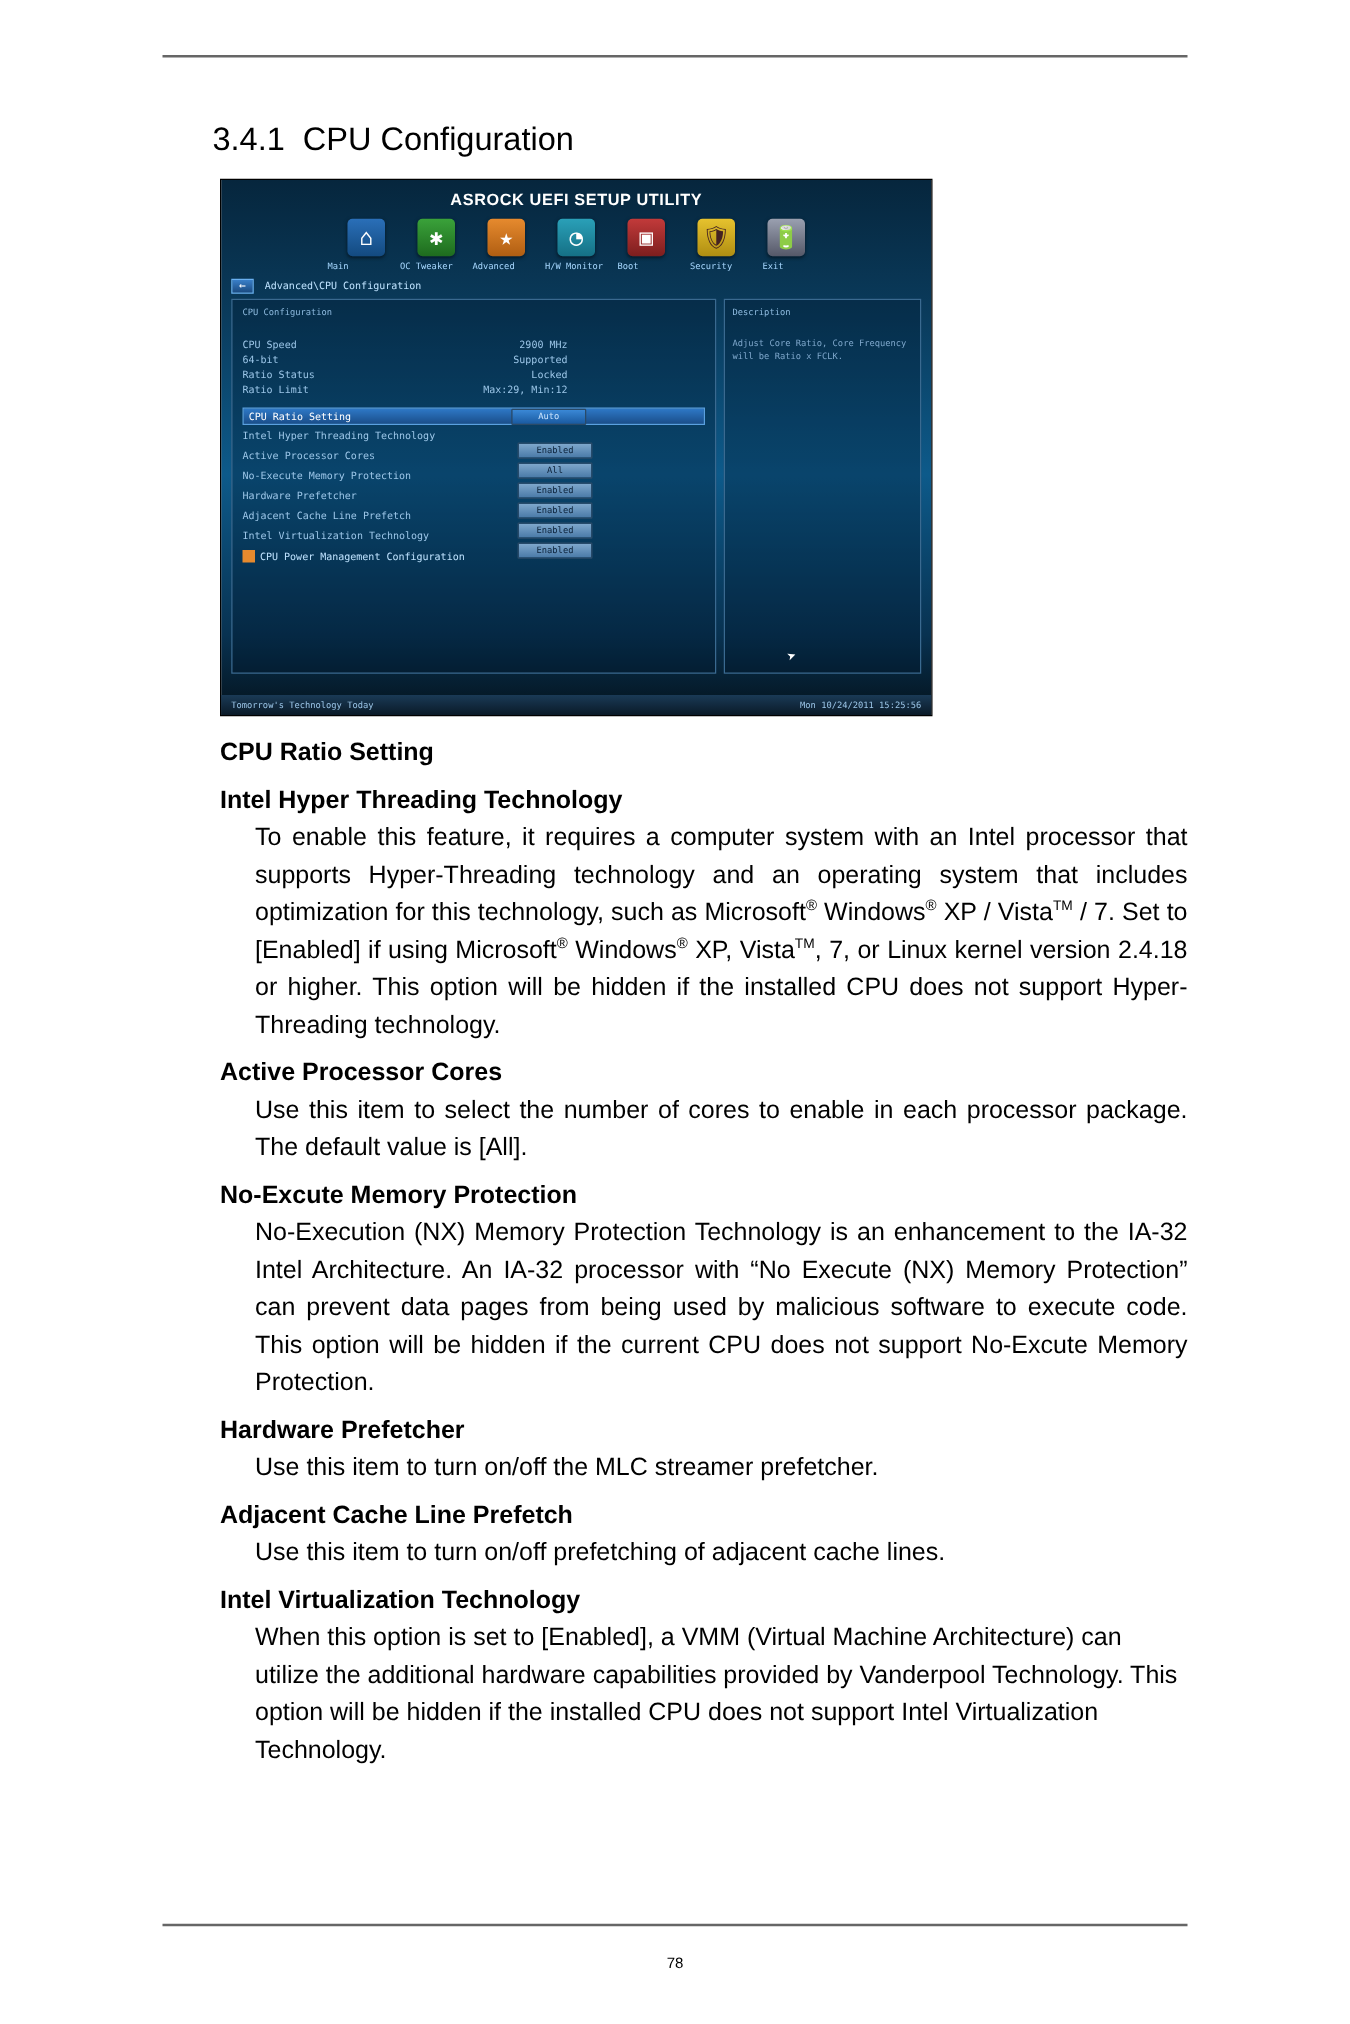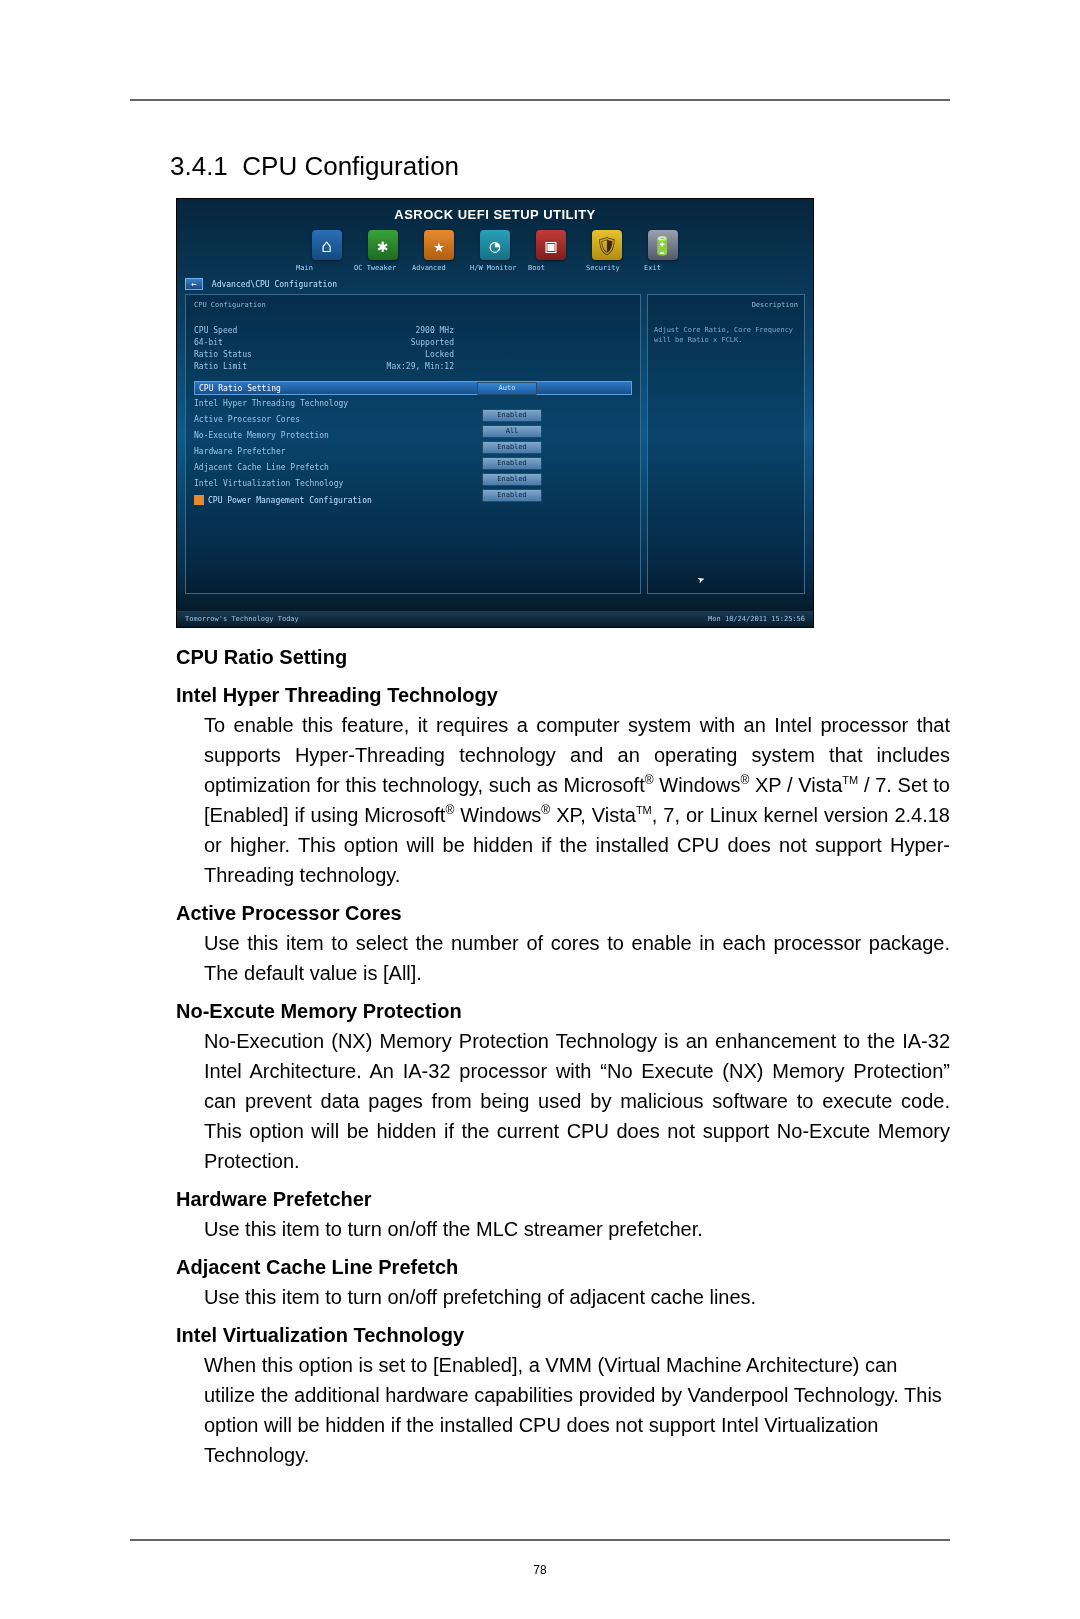--- a/index.html
+++ b/index.html
@@ -5,34 +5,34 @@
   * { box-sizing: border-box; margin: 0; padding: 0; }
   body {
     width: 1080px;
     height: 1619px;
     background: #fff;
     font-family: Arial, Helvetica, sans-serif;
     color: #000;
     position: relative;
   }
   .page {
-    padding: 99px 130px 0 130px;
+    padding: 44px 130px 0 130px;
   }
   .rule {
     border-top: 2px solid #666;
     margin-bottom: 50px;
   }
   .section-title {
     font-size: 26px;
     font-weight: normal;
     margin: 0 0 16px 40px;
   }
   
   .bios {
-    width: 638px;
+    width: 570px;
     height: 430px;
     margin: 0 0 14px 46px;
     background: linear-gradient(180deg,#06263d 0%, #0a3b5c 25%, #0d5a8a 55%, #083251 85%, #04121c 100%);
     position: relative;
     color: #bfe3ff;
     font-family: "Lucida Console", Monaco, monospace;
     font-size: 8px;
     border: 1px solid #000;
   }
   .bios-title {
@@ -100,21 +100,21 @@
   }
   .bios-right {
     width: 158px;
     border:1px solid #3a6a90;
     background: rgba(0,20,40,0.3);
     padding: 6px 6px;
     min-height: 300px;
   }
   .bios-section-label {
     color:#8fbbe0;
-    text-align:right;
+    text-align:left;
     font-size:7px;
     margin-bottom:16px;
   }
   .info-row { display:flex; justify-content:space-between; width: 260px; line-height:12px;}
   .info-row .lab { color:#9cc6e8;}
   .info-row .val { color:#9cc6e8;}
   .highlight-row {
     background: linear-gradient(#2e78c6,#1a4e8a);
     border:1px solid #5aa0e0;
     display:flex;

